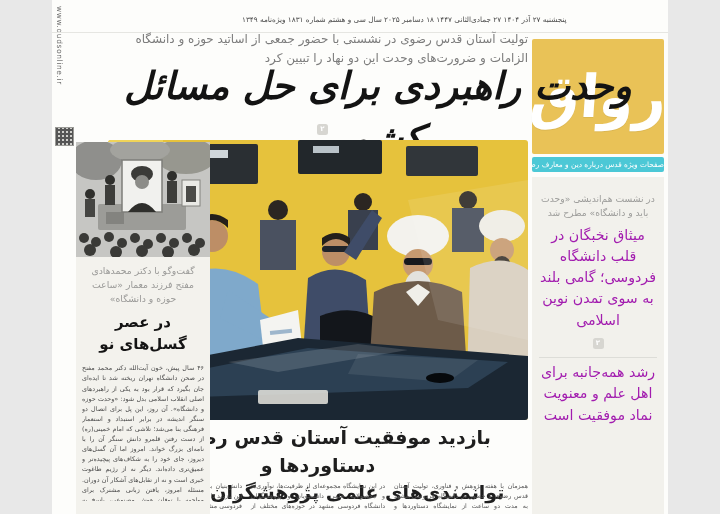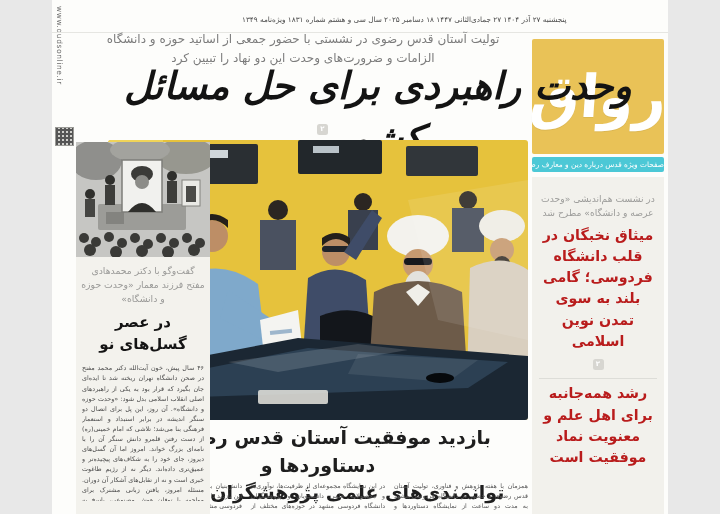--- a/index.html
+++ b/index.html
@@ -41,21 +41,21 @@
     text-shadow:0 1px 0 rgba(0,0,0,.06);
   }
   .tagline {
     position:absolute; top:157px; right:4px; width:132px; height:15px;
     background:#4cc8d6; color:#fff; font-size:7.4px; line-height:15px;
     text-align:center; border-radius:2px; white-space:nowrap; overflow:hidden;
   }
   
   .kicker {
     position:absolute; top:30px; right:140px; width:450px;
-    text-align:center; font-size:12px; color:#7c7c7c; line-height:1.55;
+    font-size:12px; color:#7c7c7c; line-height:1.55;
   }
   .headline {
     position:absolute; top:60px; right:25px; width:530px;
     text-align:center; font-size:38px; font-weight:bold; color:#131313;
     line-height:1.4; letter-spacing:-.5px;font-style:italic;
   }
   .lead-badge { position:absolute; top:124px; right:340px; }
   .pref {
     width:11px; height:11px; background:#d7d6d1; border-radius:2.5px;
     color:#fff; font-size:7px; line-height:11px; text-align:center; font-weight:bold;
@@ -85,21 +85,21 @@
   .ls-kicker { margin:7px 5px 0; font-size:9.3px; color:#9a9a98; text-align:center; line-height:1.5; }
   .ls-title  { margin:6px 4px 0; font-size:15px; font-weight:bold; color:#141414; text-align:center; line-height:1.45; }
   .ls-body   { margin:8px 6px 0; height:138px; overflow:hidden; font-size:6.4px; color:#4a4a4a; line-height:1.58; text-align:justify; }
   
   .right-col {
     position:absolute; top:177px; right:4px; width:132px; bottom:0;
     background:#f2f1ec; padding:8px 7px 0;
   }
   .item + .item { border-top:1px solid #ddddd8; }
   .it-kicker { font-size:9.2px; color:#9c9c9a; text-align:center; line-height:1.55; margin-top:7px; }
-  .it-title  { font-size:14.2px; font-weight:bold; color:#b91c1c; text-align:center; line-height:1.5; margin-top:4px; }
+  .it-title  { font-size:14.2px; font-weight:normal; color:#a21caf; text-align:center; line-height:1.5; margin-top:4px; }
   .it-badge  { margin:7px auto 8px; }
 </style>
 </head>
 <body>
 
 <div id="page">
 
   <div class="edge-url">www.qudsonline.ir</div>
   <div class="qr"></div>
 
@@ -219,31 +219,31 @@
           <circle cx="98" cy="101" r="5"></circle>
           <circle cx="111" cy="96" r="5"></circle>
         <circle cx="124" cy="101" r="5"></circle>
           <circle cx="14" cy="108" r="6"></circle>
           <circle cx="40" cy="110" r="6"></circle>
         <circle cx="66" cy="109" r="6"></circle>
           <circle cx="92" cy="110" r="6"></circle>
           <circle cx="118" cy="108" r="6"></circle>
       </g>
     </svg>
-    <div class="ls-kicker">گفت‌وگو با دکتر محمدهادی مفتح فرزند معمار «وحدت حوزه و دانشگاه»</div>
+    <div class="ls-kicker">گفت‌وگو با دکتر محمدهادی مفتح فرزند معمار «ساعت حوزه و دانشگاه»</div>
     <div class="ls-title">
       <div>در عصر گسل‌های نو</div>
     </div>
     <div class="ls-body">۴۶ سال پیش، خون آیت‌الله دکتر محمد مفتح در صحن دانشگاه تهران ریخته شد تا ایده‌ای جان بگیرد که قرار بود به یکی از راهبردهای اصلی انقلاب اسلامی بدل شود: «وحدت حوزه و دانشگاه». آن روز، این پل برای اتصال دو سنگر اندیشه در برابر استبداد و استعمار فرهنگی بنا می‌شد؛ تلاشی که امام خمینی(ره) از دست رفتن قلمرو دانش سنگر آن را با نامه‌ای بزرگ خواند. امروز اما آن گسل‌های دیروز، جای خود را به شکاف‌های پیچیده‌تر و عمیق‌تری داده‌اند. دیگر نه از رژیم طاغوت خبری است و نه از تقابل‌های آشکار آن دوران. مسئله امروز، یافتن زبانی مشترک برای مواجهه با توفان هوش مصنوعی، پاسخ به مطالبات نسلی نو و ارائه الگویی کارآمد از حکمرانی است. آیا آن پل قدیمی برای عبور از این گسل‌های جدید توان دارد؟ ایده وحدت در عصر دیجیتال چگونه باید بازتعریف شود تا ...</div>
 
   </div>
 
   <div class="right-col">
     <div class="item">
-      <div class="it-kicker">در نشست هم‌اندیشی «وحدت عرصه و دانشگاه» مطرح شد</div>
+      <div class="it-kicker">در نشست هم‌اندیشی «وحدت باید و دانشگاه» مطرح شد</div>
       <div class="it-title">میثاق نخبگان در قلب دانشگاه فردوسی؛ گامی بلند به سوی تمدن نوین اسلامی</div>
       <div class="it-badge pref">۲</div>
     </div>
     <div class="item">
       <div class="it-title">رشد همه‌جانبه برای اهل علم و معنویت نماد موفقیت است</div>
 
     </div>
 
   </div>
 

